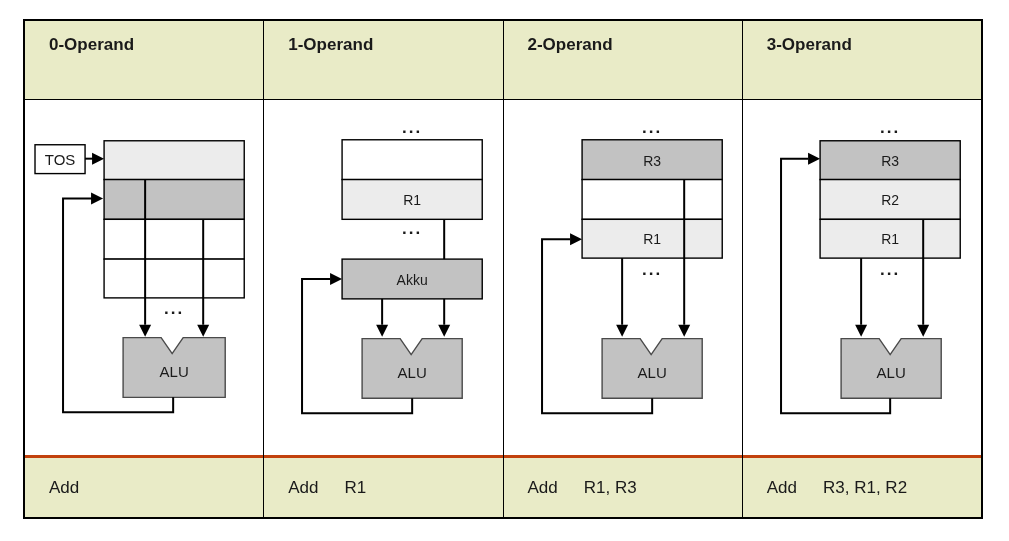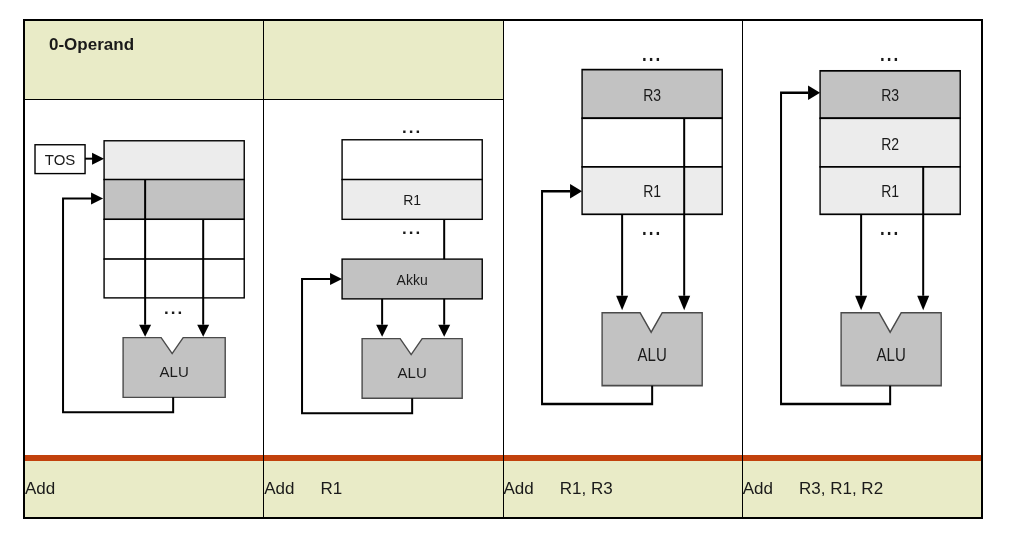--- a/index.html
+++ b/index.html
@@ -6,22 +6,22 @@
   .canvas{position:relative;width:1009px;height:541px;background:#fff;
           font-family:"Liberation Sans",sans-serif;color:#1a1a1a;}
   .table{position:absolute;left:23px;top:19px;width:960px;height:500px;
          border:2px solid #000;box-sizing:border-box;display:flex;background:#fff;}
   .col{flex:1 1 0;display:flex;flex-direction:column;border-right:1px solid #000;min-width:0;}
   .col:last-child{border-right:none;}
   .hdr{height:79px;box-sizing:border-box;background:#e9ebc7;border-bottom:1px solid #000;
        padding:13px 8px 0 24px;font-weight:bold;font-size:17px;line-height:22px;}
   .body{flex:1 1 auto;position:relative;background:#fff;overflow:hidden;}
   .body svg{position:absolute;left:0;top:0;width:100%;height:100%;}
-  .ftr{height:62px;box-sizing:border-box;background:#e9ebc7;border-top:6px solid #c2410c;
-       display:flex;align-items:center;gap:26px;font-size:17px;}
+  .ftr{height:62px;box-sizing:border-box;background:#e9ebc7;border-top:3px solid #c2410c;
+       display:flex;align-items:center;gap:26px;padding-left:24px;font-size:17px;}
   svg text{font-family:"Liberation Sans",sans-serif;fill:#1a1a1a;}
   text.reg{font-size:14px;text-anchor:middle;}
   text.alu{font-size:15px;text-anchor:middle;}
   text.tos{font-size:15px;text-anchor:middle;}
   text.dots{font-size:17px;font-weight:bold;letter-spacing:2px;text-anchor:middle;}
   .ln{stroke:#000;stroke-width:2;fill:none;}
   .bx{stroke:#000;stroke-width:1.4;}
   .ah{fill:#000;stroke:none;}
 </style>
 </head>
@@ -56,20 +56,21 @@
       </svg>
     </div>
     <div class="ftr">
       <span>Add</span>
       <span></span>
     </div>
   </div>
 
   <div class="col">
     <div class="hdr">
+      <div>1-Operand</div>
     </div>
     <div class="body">
       <svg viewBox="0 0 238 357" preserveAspectRatio="none">
         <text class="dots" x="148" y="33">...</text>
         <rect class="bx" x="78" y="40" width="140" height="40" fill="#ffffff"></rect>
         <rect class="bx" x="78" y="80" width="140" height="40" fill="#ececec"></rect>
         <text class="reg" x="148" y="106">R1</text>
         <text class="dots" x="148" y="135">...</text>
         <line class="ln" x1="180" y1="120" x2="180" y2="226"></line>
         <polygon class="ah" points="174,226 186,226 180,238"></polygon>
@@ -83,20 +84,24 @@
         <polygon class="ah" points="66,174 66,186 78,180"></polygon>
       </svg>
     </div>
     <div class="ftr">
       <span>Add</span>
       <span>R1</span>
     </div>
   </div>
 
   <div class="col">
+    <div class="hdr">
+      <div>2-Operand</div>
+      <div></div>
+    </div>
     <div class="body">
       <svg viewBox="0 0 238 357" preserveAspectRatio="none">
         <text class="dots" x="148" y="33">...</text>
         <rect class="bx" x="78" y="40" width="140" height="40" fill="#c2c2c2"></rect>
         <text class="reg" x="148" y="66">R3</text>
         <rect class="bx" x="78" y="80" width="140" height="40" fill="#ffffff"></rect>
         <rect class="bx" x="78" y="120" width="140" height="39" fill="#ececec"></rect>
         <text class="reg" x="148" y="145">R1</text>
         <line class="ln" x1="180" y1="80" x2="180" y2="226"></line>
         <polygon class="ah" points="174,226 186,226 180,238"></polygon>
@@ -109,20 +114,24 @@
         <polygon class="ah" points="66,134 66,146 78,140"></polygon>
       </svg>
     </div>
     <div class="ftr">
       <span>Add</span>
       <span>R1, R3</span>
     </div>
   </div>
 
   <div class="col">
+    <div class="hdr">
+      <div>3-Operand</div>
+      <div></div>
+    </div>
     <div class="body">
       <svg viewBox="0 0 238 357" preserveAspectRatio="none">
         <text class="dots" x="147" y="33">...</text>
         <rect class="bx" x="77" y="41" width="140" height="39" fill="#c2c2c2"></rect>
         <text class="reg" x="147" y="66">R3</text>
         <rect class="bx" x="77" y="80" width="140" height="40" fill="#ececec"></rect>
         <text class="reg" x="147" y="106">R2</text>
         <rect class="bx" x="77" y="120" width="140" height="39" fill="#ececec"></rect>
         <text class="reg" x="147" y="145">R1</text>
         <line class="ln" x1="180" y1="120" x2="180" y2="226"></line>

